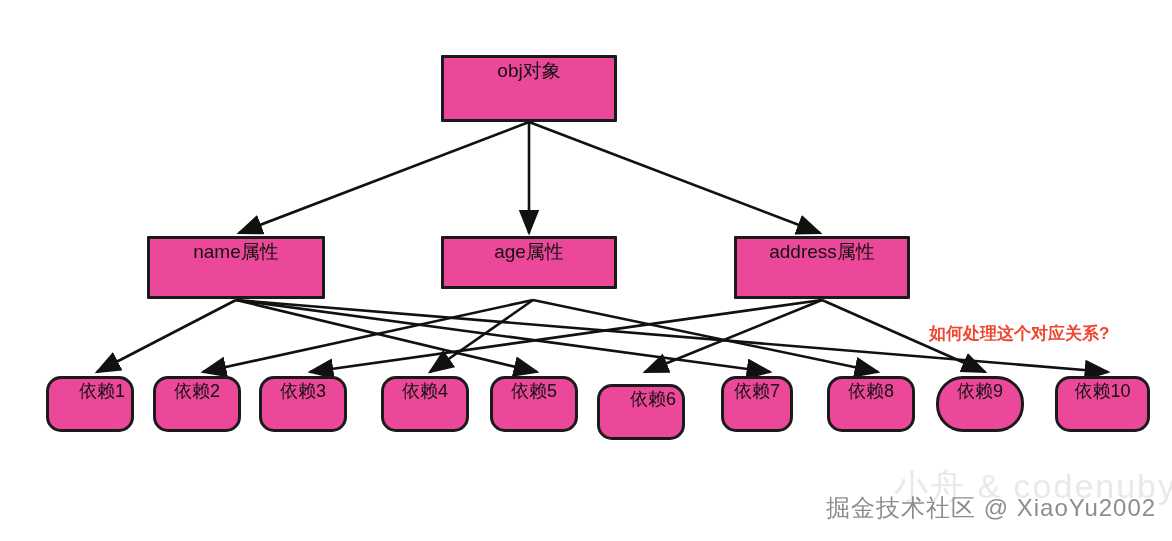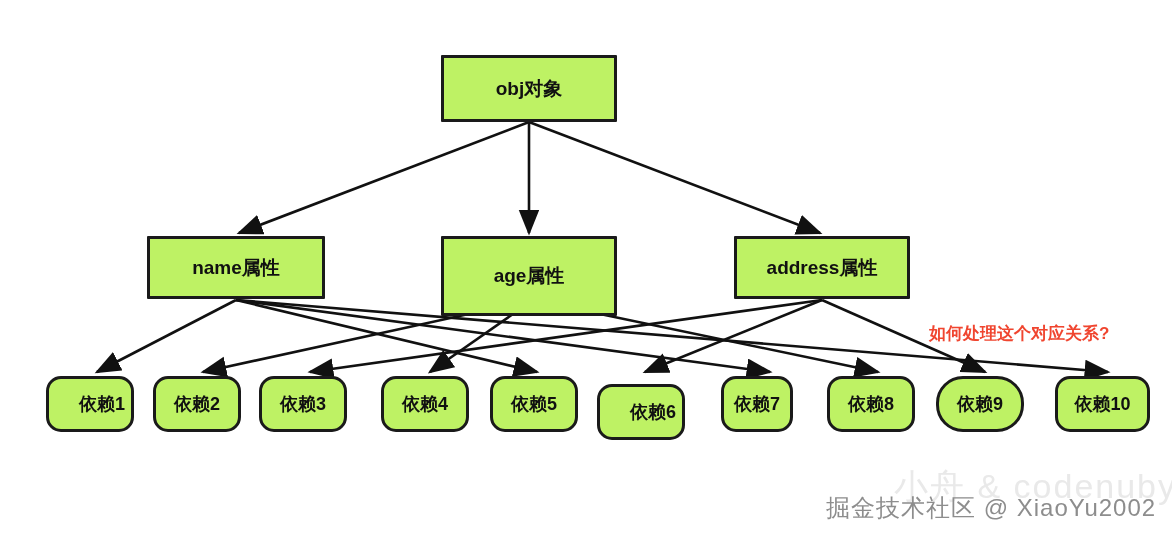--- a/index.html
+++ b/index.html
@@ -21,28 +21,26 @@
     position: absolute;
     left: 0;
     top: 0;
     width: 1172px;
     height: 541px;
     pointer-events: none;
   }
   .node {
     position: absolute;
     box-sizing: border-box;
-    background: #bef264;
+    background: #ec4899;
     border: 3px solid #1a1a1a;
     display: flex;
-    align-items: center;
     justify-content: center;
     color: #111111;
     z-index: 3;
-    font-weight: bold;
   }
   .node.rect {
     border-radius: 1px;
     font-size: 19px;
   }
   .node.rounded {
     border-radius: 15px;
     font-size: 18px;
   }
   .note {
@@ -101,21 +99,21 @@
   </svg>
 
   <div class="node rect" id="node-root" style="left: 441px; top: 55px; width: 176px; height: 67px;">
     <span>obj对象</span>
   </div>
 
   <div id="property-nodes">
       <div class="node rect" style="left: 147px; top: 236px; width: 178px; height: 63px;">
         <span>name属性</span>
       </div>
-      <div class="node rect" style="left: 441px; top: 236px; width: 176px; height: 80px;">
+      <div class="node rect" style="left: 441px; top: 236px; width: 176px; height: 53px;">
         <span>age属性</span>
       </div>
       <div class="node rect" style="left: 734px; top: 236px; width: 176px; height: 63px;">
         <span>address属性</span>
       </div>
     </div>
   <div id="dependency-nodes">
       <div class="node rounded" style="left: 46px; top: 376px; width: 88px; height: 56px; padding-left: 24px;">
         <span>依赖1</span>
       </div>

